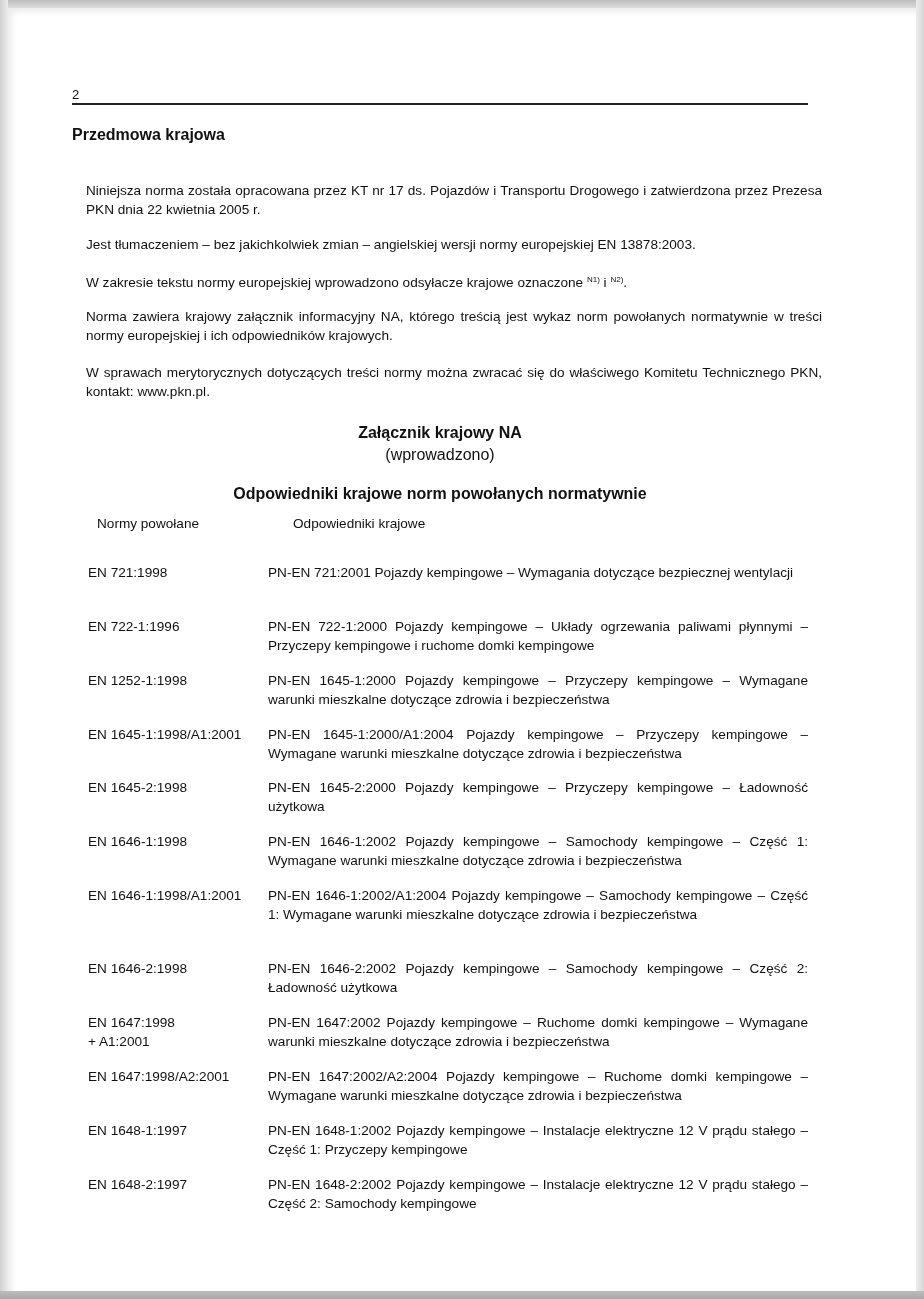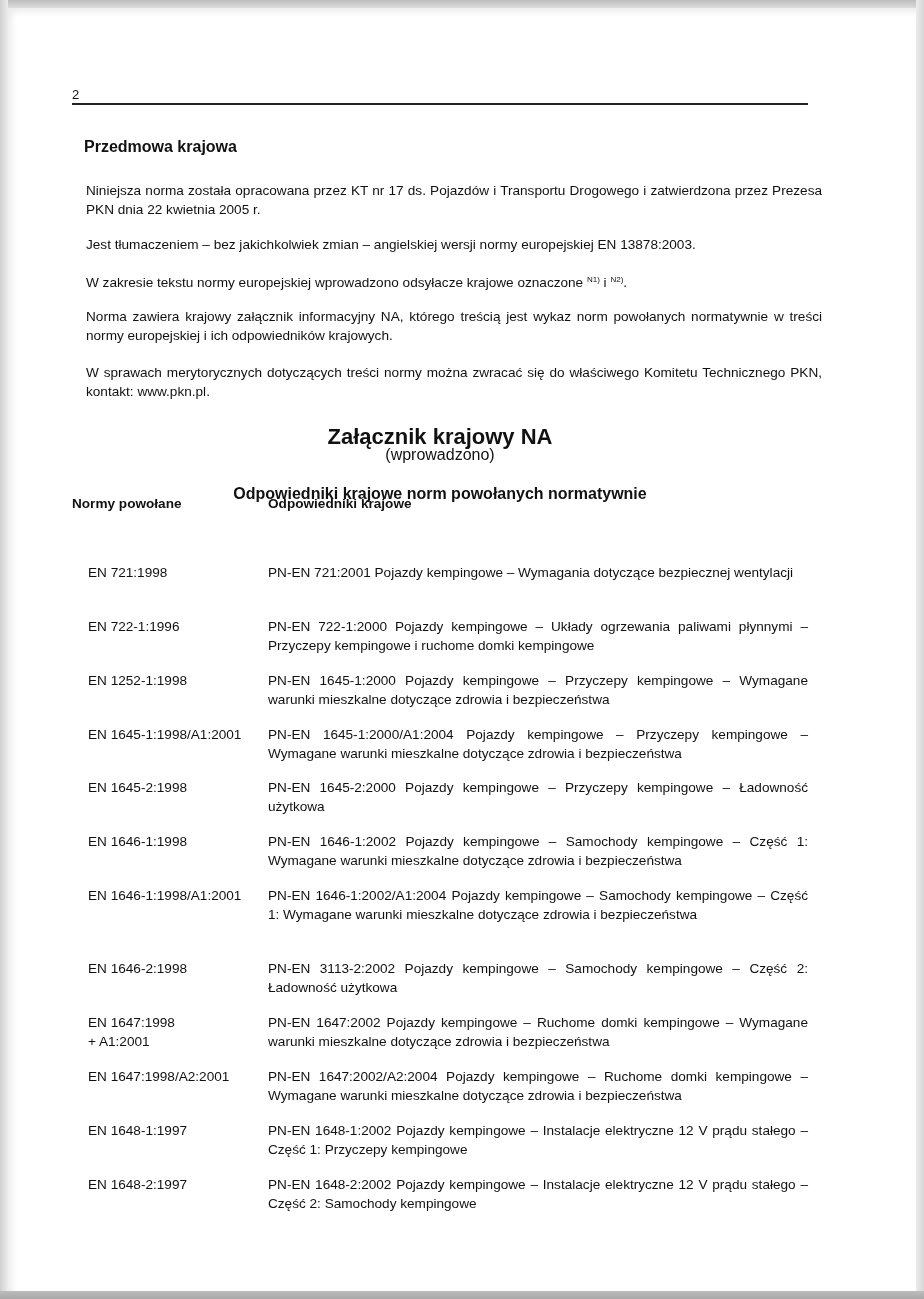--- a/index.html
+++ b/index.html
@@ -20,30 +20,30 @@
     .shadow-left { position:absolute; left:0; top:0; width:8px; height:1299px; background: linear-gradient(90deg,#d0d0d0,#ececec); }
     .shadow-right { position:absolute; right:0; top:0; width:8px; height:1299px; background: linear-gradient(90deg,#ececec,#d6d6d6); }
     .shadow-bottom { position:absolute; left:0; bottom:0; width:924px; height:8px; background: linear-gradient(#bcbcbc,#a8a8a8); }
 
     .content { position: absolute; left: 72px; top: 0; width: 736px; }
 
     .header { position: absolute; top: 85px; left: 0; width: 736px; height: 18px; border-bottom: 2px solid #222; font-size: 13px; }
     .header .pagenum { position: absolute; left: 0; top: 2px; }
     .header .docid { position: absolute; left: 0; right: 0; top: 2px; text-align: center; }
 
-    h2.foreword { position: absolute; top: 126px; left: 0; margin: 12px; font-size: 16px; font-weight: bold; }
+    h2.foreword { position: absolute; top: 126px; left: 0; margin: 0; font-size: 16px; font-weight: bold; }
 
     .para { position: absolute; left: 0; width: 736px; margin: 14px; font-size: 13.6px; line-height: 19px; text-align: justify; }
     .para sup { font-size: 8px; vertical-align: 5px; }
 
-    .annex-title { position: absolute; top: 424px; left: 0; width: 736px; text-align: center; font-size: 22px; font-weight: bold; }
+    .annex-title { position: absolute; top: 424px; left: 0; width: 736px; text-align: center; font-size: 16px; font-weight: bold; }
     .annex-sub { position: absolute; top: 446px; left: 0; width: 736px; text-align: center; font-size: 16px; }
     .annex-heading { position: absolute; top: 485px; left: 0; width: 736px; text-align: center; font-size: 16px; font-weight: bold; }
 
-    .th { position: absolute; top: 496px; font-size: 13.6px; font-weight: bold; }
+    .th { position: absolute; top: 516px; font-size: 13.6px; font-weight: normal; margin-left: 25px; }
     .th.c1 { left: 0; }
     .th.c2 { left: 196px; }
 
     .row { position: absolute; left: 0; width: 736px; font-size: 13.6px; line-height: 19px; }
     .row .c1 { position: absolute; left: 16px; top: 0; width: 190px; }
     .row .c2 { position: absolute; left: 196px; top: 0; width: 540px; text-align: justify; }
   </style>
 </head>
 <body>
 
@@ -97,21 +97,21 @@
   <div class="row" style="top:832px">
     <div class="c1">EN 1646-1:1998</div>
     <div class="c2">PN-EN 1646-1:2002 Pojazdy kempingowe – Samochody kempingowe – Część 1: Wymagane warunki mieszkalne dotyczące zdrowia i bezpieczeństwa</div>
   </div>
   <div class="row" style="top:886px">
     <div class="c1">EN 1646-1:1998/A1:2001</div>
     <div class="c2">PN-EN 1646-1:2002/A1:2004 Pojazdy kempingowe – Samochody kempingowe – Część 1: Wymagane warunki mieszkalne dotyczące zdrowia i bezpieczeństwa</div>
   </div>
   <div class="row" style="top:959px">
     <div class="c1">EN 1646-2:1998</div>
-    <div class="c2">PN-EN 3113-2:2002 Pojazdy kempingowe – Samochody kempingowe – Część 2: Ładowność użytkowa</div>
+    <div class="c2">PN-EN 1646-2:2002 Pojazdy kempingowe – Samochody kempingowe – Część 2: Ładowność użytkowa</div>
   </div>
   <div class="row" style="top:1013px">
     <div class="c1">
       <div>EN 1647:1998</div>
       <div>+ A1:2001</div>
     </div>
     <div class="c2">PN-EN 1647:2002 Pojazdy kempingowe – Ruchome domki kempingowe – Wymagane warunki mieszkalne dotyczące zdrowia i bezpieczeństwa</div>
   </div>
   <div class="row" style="top:1067px">
     <div class="c1">EN 1647:1998/A2:2001</div>

